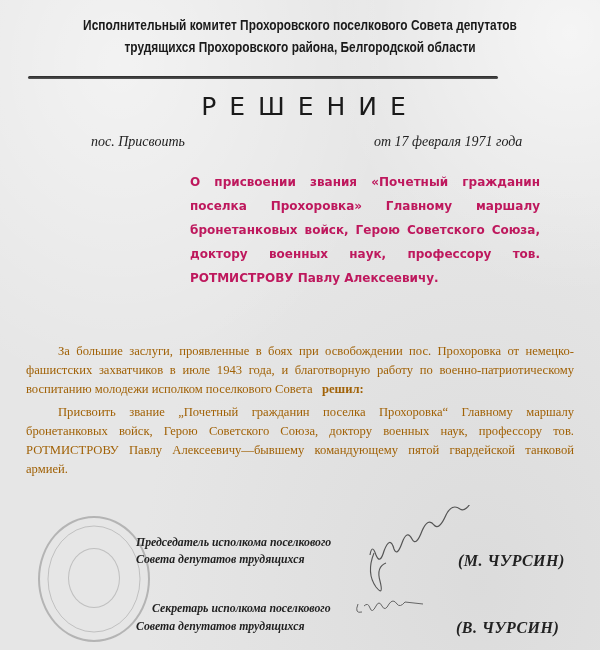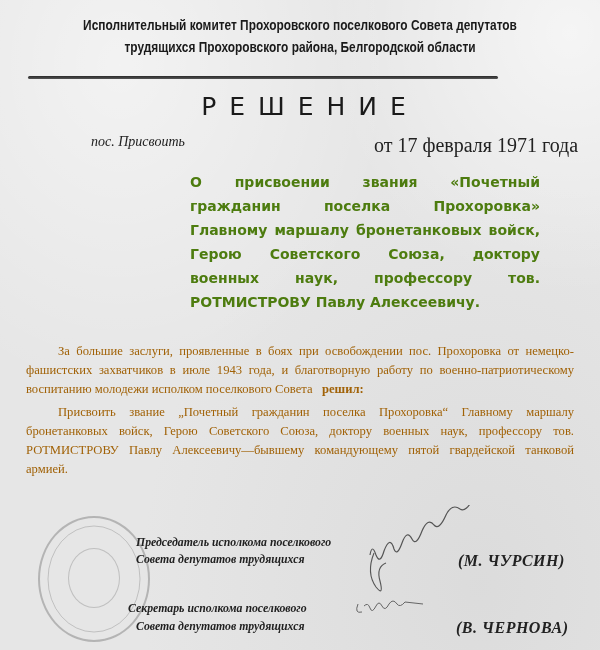--- a/index.html
+++ b/index.html
@@ -37,27 +37,27 @@
     font-family: "DejaVu Sans", sans-serif;
     font-size: 25px; letter-spacing: 13px; color: #1a1a1a;
     padding-left: 10px;
   }
   .place {
     position: absolute; left: 91px; top: 134px;
     font-style: italic; font-size: 14px; color: #222;
   }
   .date {
     position: absolute; left: 374px; top: 134px;
-    font-size: 20px; color: #222;
+    font-style: italic; font-size: 14px; color: #222;
   }
   .subject {
     position: absolute; left: 190px; top: 170px; width: 350px;
     font-family: "DejaVu Sans", sans-serif; font-weight: bold;
-    font-size: 14px; line-height: 24px; text-align: justify;
-    text-align-last: left; color: #4d7c0f;
+    font-size: 12px; line-height: 24px; text-align: justify;
+    text-align-last: left; color: #be185d;
   }
   .para {
     position: absolute; left: 26px; width: 548px;
     font-size: 12.6px; line-height: 19px; text-align: justify;
     color: #a16207;
   }
   .p1 { top: 342px; text-indent: 32px; }
   .p2 { top: 403px; text-indent: 32px; }
   .bold { font-weight: bold; }
   .sig-label {
@@ -109,19 +109,19 @@
 
 <div class="sig-label" style="left:136px;top:535px">Председатель исполкома поселкового</div>
 <div class="sig-label" style="left:136px;top:552px">Совета депутатов трудящихся</div>
 <div class="sig-name" style="left:458px;top:552px">(М. ЧУРСИН)</div>
 
 <svg class="signature" style="left:350px;top:505px" width="180" height="100">
   <path d="M20 50 q2 -12 6 0 q4 10 8 -4 q6 -16 10 -2 q3 8 8 -6 q5 -14 10 -4 q4 8 10 -8 q6 -14 12 -6 q5 6 12 -10 q6 -12 14 -6 q6 4 14 -12 l30 -16" fill="none" stroke="#555" stroke-width="1.2"></path>
   <path d="M24 48 q-8 20 2 34 q8 10 4 -6 q-4 -14 6 -18" fill="none" stroke="#555" stroke-width="1.1"></path>
 </svg>
 
-<div class="sig-label" style="left:128px;top:601px">Секретарь исполкома поселкового</div>
+<div class="sig-label" style="left:152px;top:601px">Секретарь исполкома поселкового</div>
 <div class="sig-label" style="left:136px;top:619px">Совета депутатов трудящихся</div>
-<div class="sig-name" style="left:456px;top:619px">(В. ЧЕРНОВА)</div>
+<div class="sig-name" style="left:456px;top:619px">(В. ЧУРСИН)</div>
 
 <svg class="signature" style="left:352px;top:594px" width="100" height="30">
   <path d="M6 10 q-4 10 4 8 M12 12 q4 -4 6 2 q2 6 6 -2 q3 -6 6 0 q3 6 7 -2 q4 -6 8 0 q3 4 8 -2 l18 2" fill="none" stroke="#666" stroke-width="1"></path>
 </svg>
 
 </body></html>

